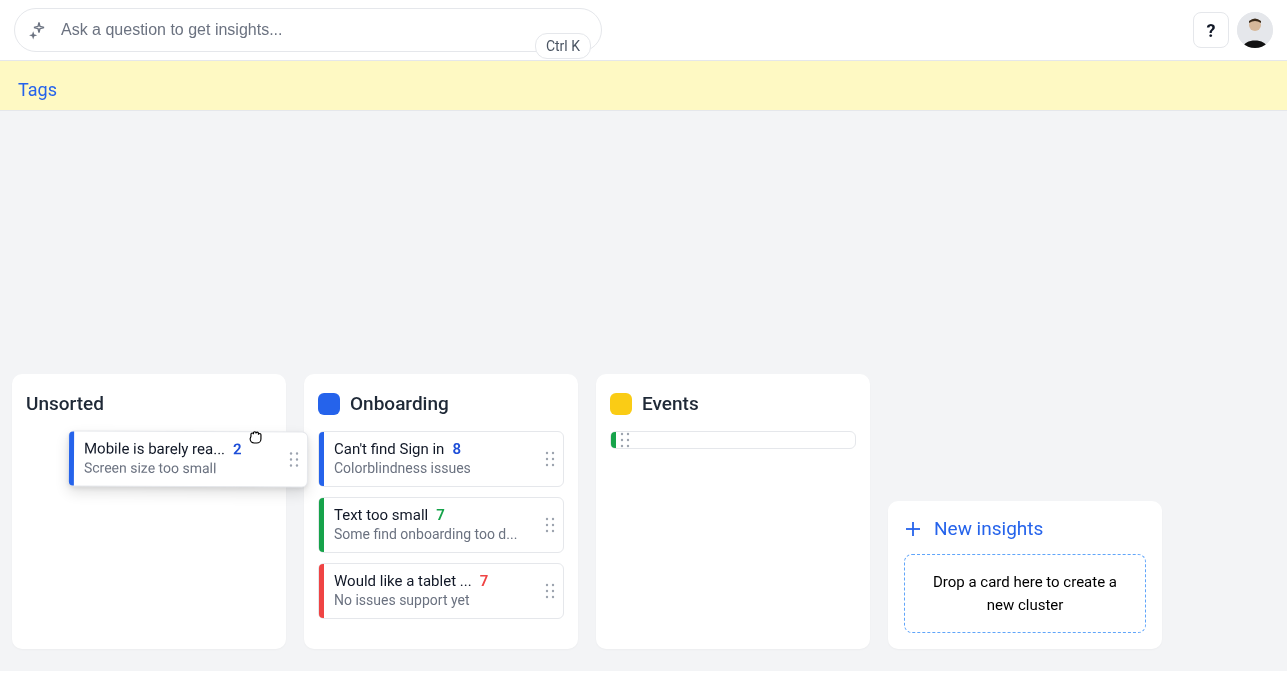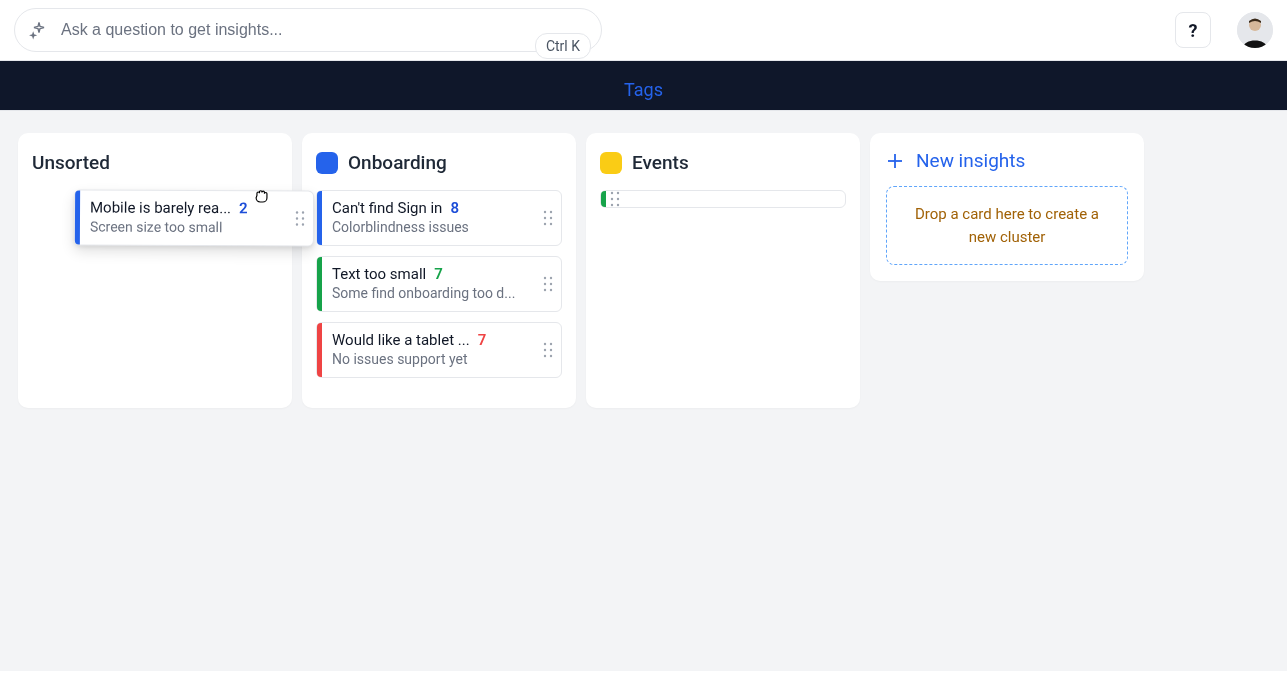--- a/index.html
+++ b/index.html
@@ -9,21 +9,21 @@
     color: #1f2937;
     font-size: 14px;
   }
 
   
   .header {
     display: flex;
     align-items: center;
     padding: 8px 14px;
     border-bottom: 1px solid #e5e7eb;
-    gap: 26px;
+    gap: 8px;
     background: #fff;
   }
   .search-wrap {
     display: flex;
     align-items: center;
     flex: 0 0 auto;
     width: 588px;
     height: 44px;
     border: 1px solid #e5e7eb;
     border-radius: 22px;
@@ -82,36 +82,35 @@
     align-items: flex-end;
     justify-content: center;
     cursor: pointer;
   }
   .avatar svg { width: 100%; height: 100%; }
 
   
   .tabs-bar {
     padding: 18px 18px 10px 18px;
     border-bottom: 1px solid #e5e7eb;
-    background: #0f172a;
-    text-align: center;
+    background: #fef9c3;
   }
   .tab-link {
     font-size: 18px;
     color: #2563eb;
     cursor: pointer;
   }
 
   
   .board {
     background: #f3f4f6;
-    padding: 22px 18px;
-    display: flex;
-    gap: 10px;
-    align-items: flex-start;
+    padding: 22px 12px;
+    display: flex;
+    gap: 18px;
+    align-items: flex-end;
     min-height: 560px;
   }
   .column {
     background: #ffffff;
     border-radius: 10px;
     width: 274px;
     padding: 18px 14px 20px 14px;
     box-shadow: 0 1px 2px rgba(0,0,0,0.03);
   }
   .column--tall { min-height: 275px; }
@@ -230,21 +229,21 @@
     display: flex;
     align-items: center;
     justify-content: center;
     color: #2563eb;
     font-size: 18px;
     font-weight: 500;
   }
   .drop-zone {
     border: 1.5px dashed #60a5fa;
     border-radius: 8px;
-    color: #a16207;
+    color: #000000;
     font-size: 15px;
     text-align: center;
     padding: 16px 20px;
     line-height: 1.5;
   }
 
 </style>
 </head>
 <body>
 

